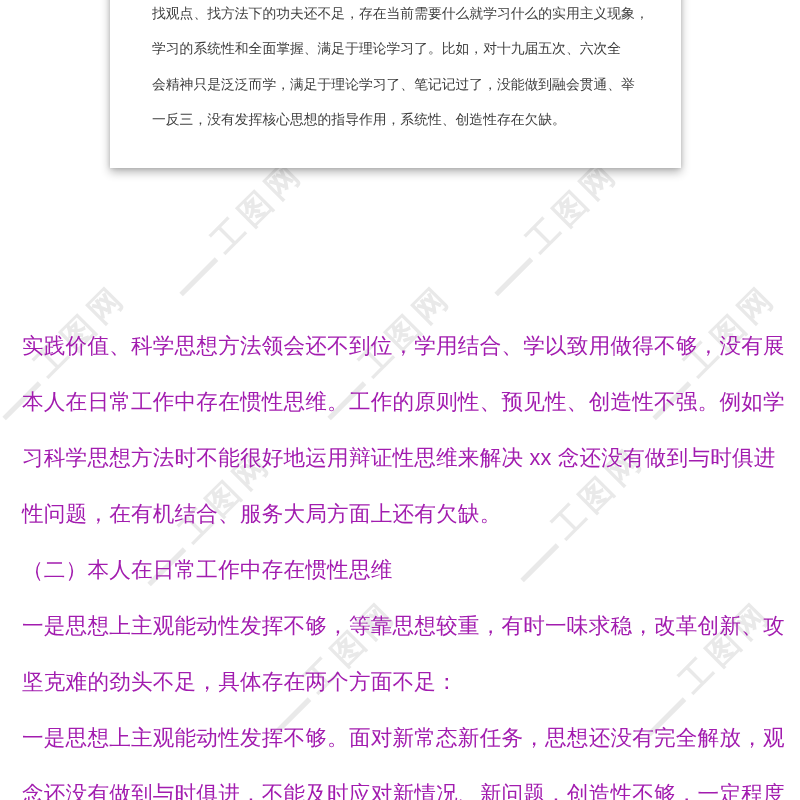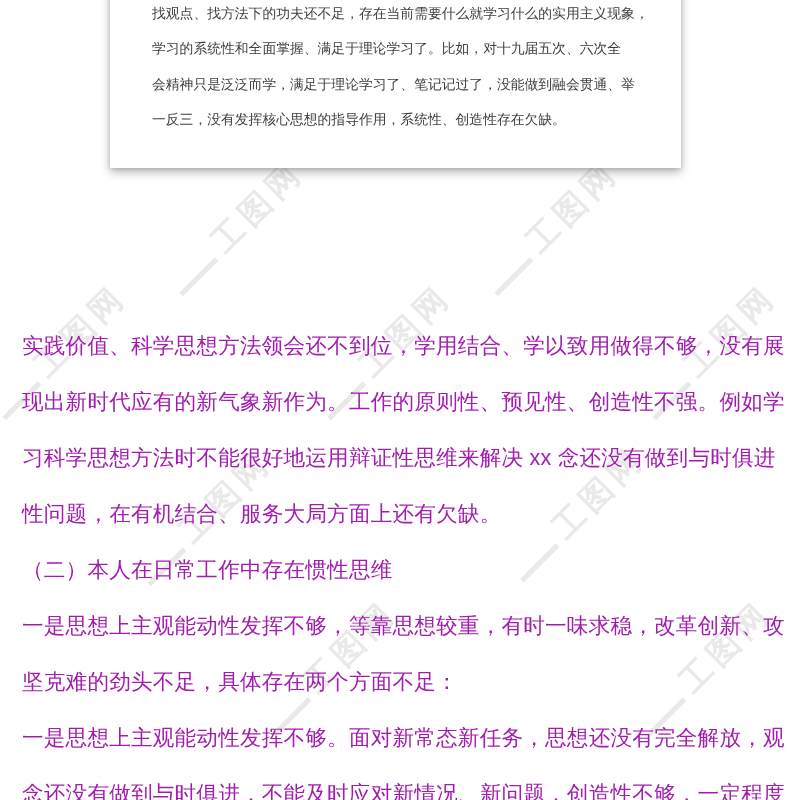--- a/index.html
+++ b/index.html
@@ -137,21 +137,21 @@
     <div class="page1-text">
         <div class="text-line">找观点、找方法下的功夫还不足，存在当前需要什么就学习什么的实用主义现象，</div>
         <div class="text-line">学习的系统性和全面掌握、满足于理论学习了。比如，对十九届五次、六次全</div>
         <div class="text-line">会精神只是泛泛而学，满足于理论学习了、笔记记过了，没能做到融会贯通、举</div>
         <div class="text-line">一反三，没有发挥核心思想的指导作用，系统性、创造性存在欠缺。</div>
       </div>
   </div>
 
   <div class="main-text">
       <div class="text-line">实践价值、科学思想方法领会还不到位，学用结合、学以致用做得不够，没有展</div>
-      <div class="text-line">现出新时代应有的新气象新作为。工作的原则性、预见性、创造性不强。例如学</div>
+      <div class="text-line">本人在日常工作中存在惯性思维。工作的原则性、预见性、创造性不强。例如学</div>
       <div class="text-line">习科学思想方法时不能很好地运用辩证性思维来解决 xx 念还没有做到与时俱进</div>
       <div class="text-line">性问题，在有机结合、服务大局方面上还有欠缺。</div>
       <div class="text-line">（二）本人在日常工作中存在惯性思维</div>
       <div class="text-line">一是思想上主观能动性发挥不够，等靠思想较重，有时一味求稳，改革创新、攻</div>
       <div class="text-line">坚克难的劲头不足，具体存在两个方面不足：</div>
       <div class="text-line">一是思想上主观能动性发挥不够。面对新常态新任务，思想还没有完全解放，观</div>
       <div class="text-line">念还没有做到与时俱进，不能及时应对新情况、新问题，创造性不够，一定程度</div>
     </div>
 
 </div>

